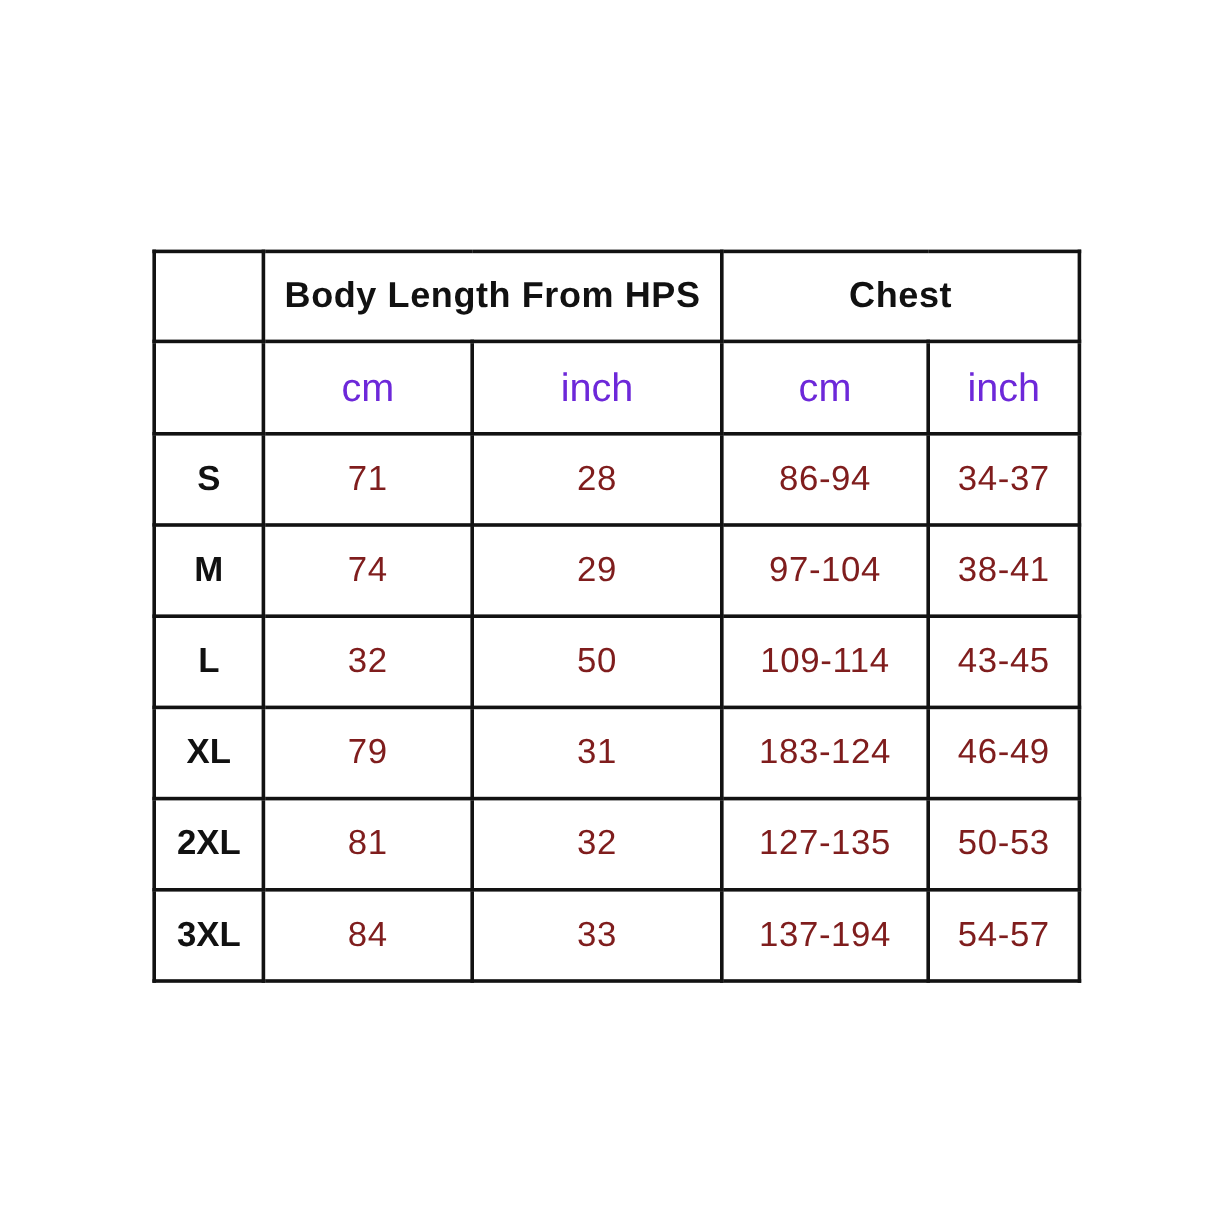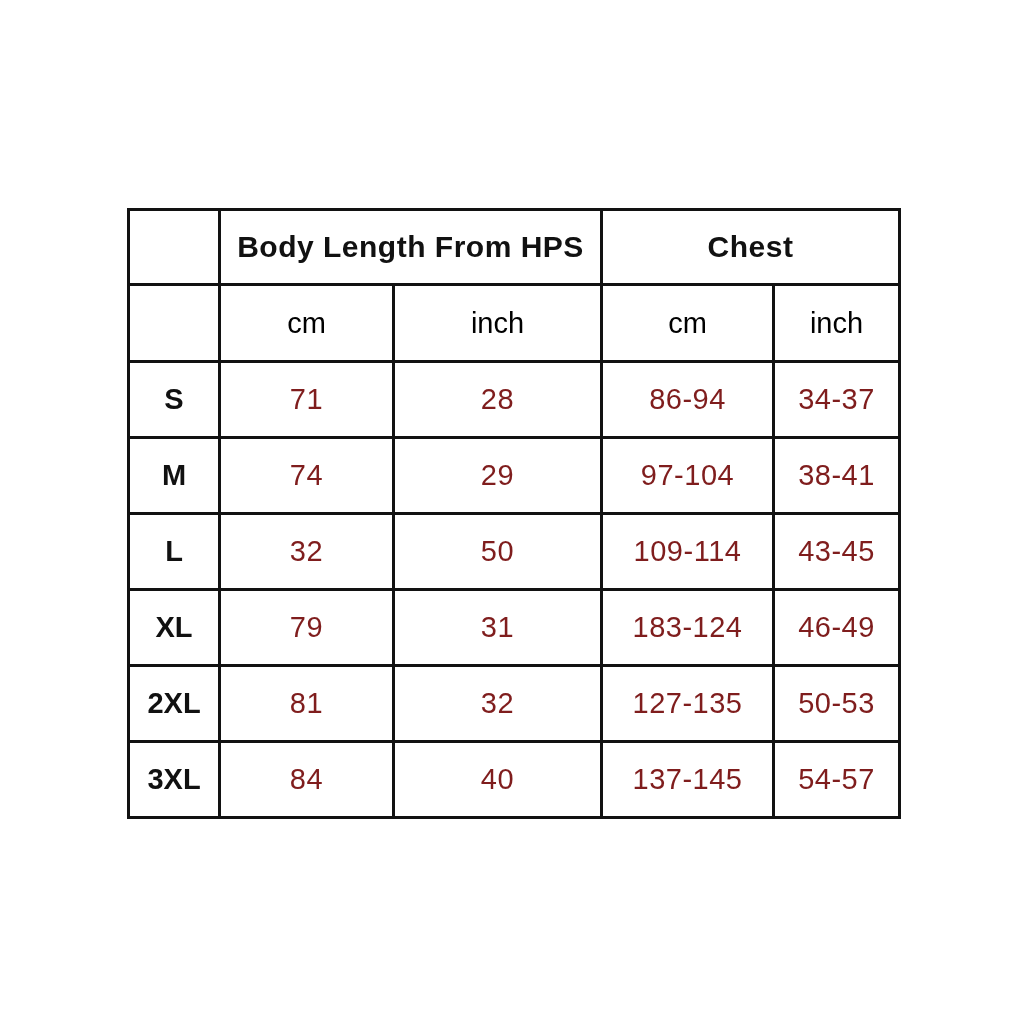--- a/index.html
+++ b/index.html
@@ -37,23 +37,23 @@
   tr.group-row { height: 75px; }
   tr.unit-row  { height: 77px; }
   tr.data-row  { height: 76px; }
   th.group {
     font-size: 30px;
     font-weight: bold;
     color: #111111;
     letter-spacing: 0.5px;
   }
   th.unit {
-    font-size: 29px;
+    font-size: 33px;
     font-weight: normal;
-    color: #000000;
+    color: #6d28d9;
   }
   th.size-label {
     font-size: 29px;
     font-weight: bold;
     color: #111111;
   }
   td.value {
     font-size: 29px;
     font-weight: normal;
     color: #7f1d1d;
@@ -118,19 +118,19 @@
       <tr class="data-row">
         <th class="size-label">2XL</th>
         <td class="value">81</td>
         <td class="value">32</td>
         <td class="value">127-135</td>
         <td class="value">50-53</td>
       </tr>
       <tr class="data-row">
         <th class="size-label">3XL</th>
         <td class="value">84</td>
-        <td class="value">40</td>
-        <td class="value">137-145</td>
+        <td class="value">33</td>
+        <td class="value">137-194</td>
         <td class="value">54-57</td>
       </tr>
     </tbody>
   </table>
 </div>
 
 </body></html>

